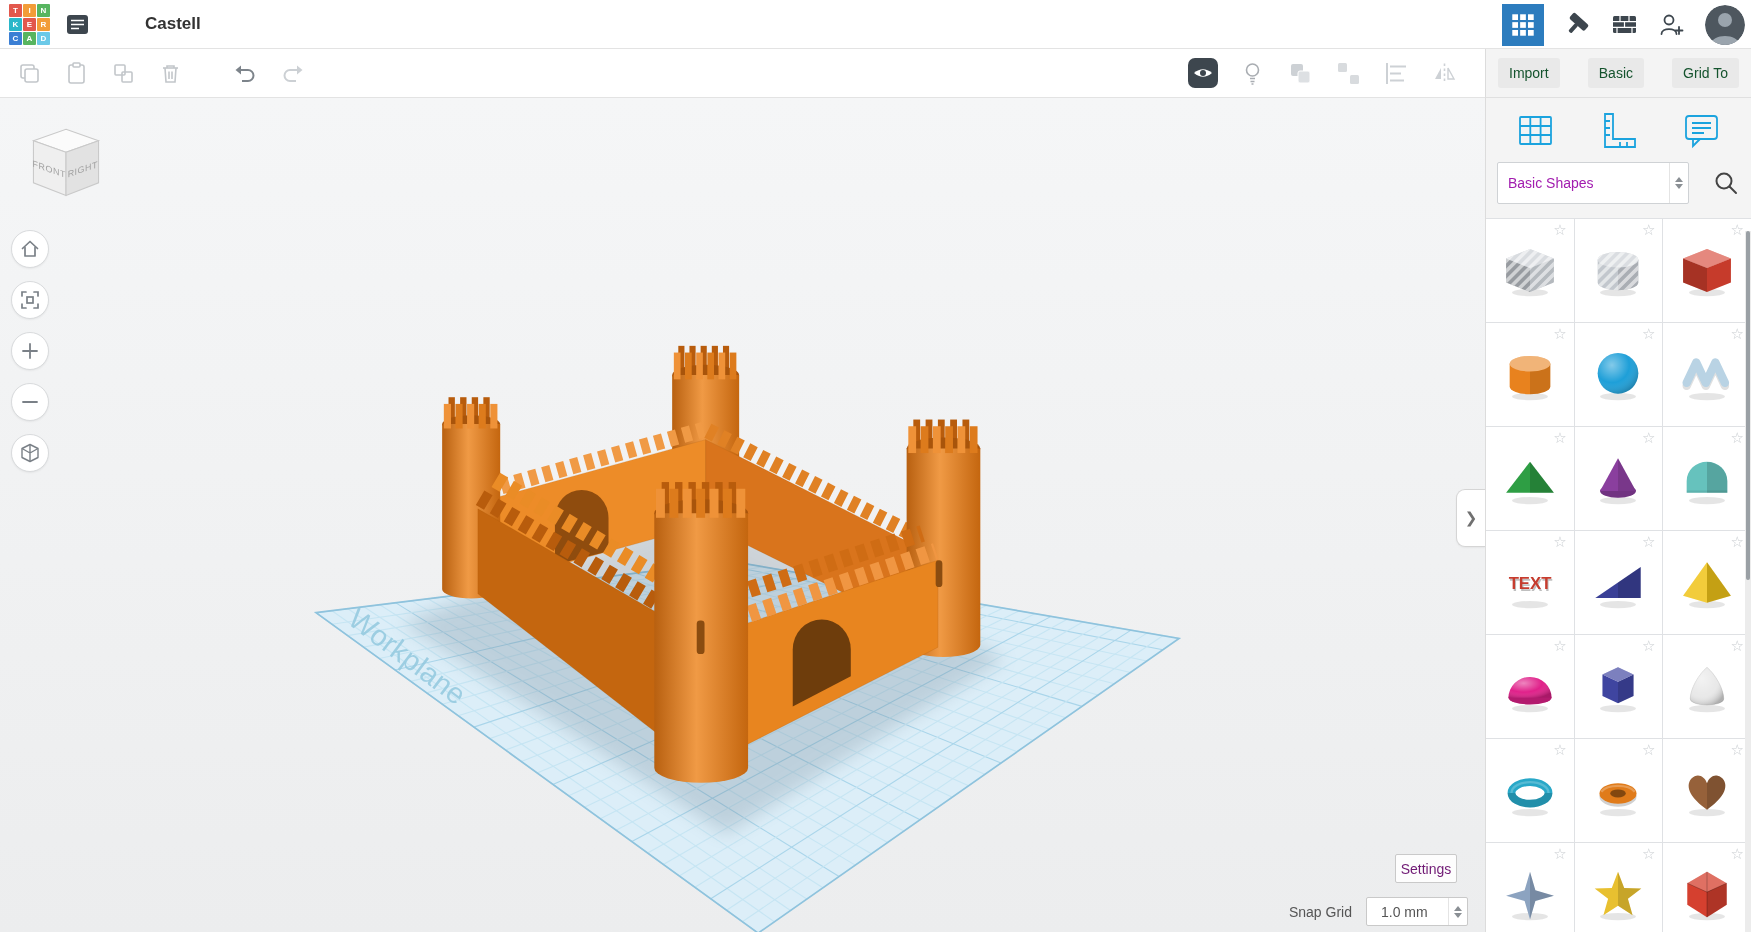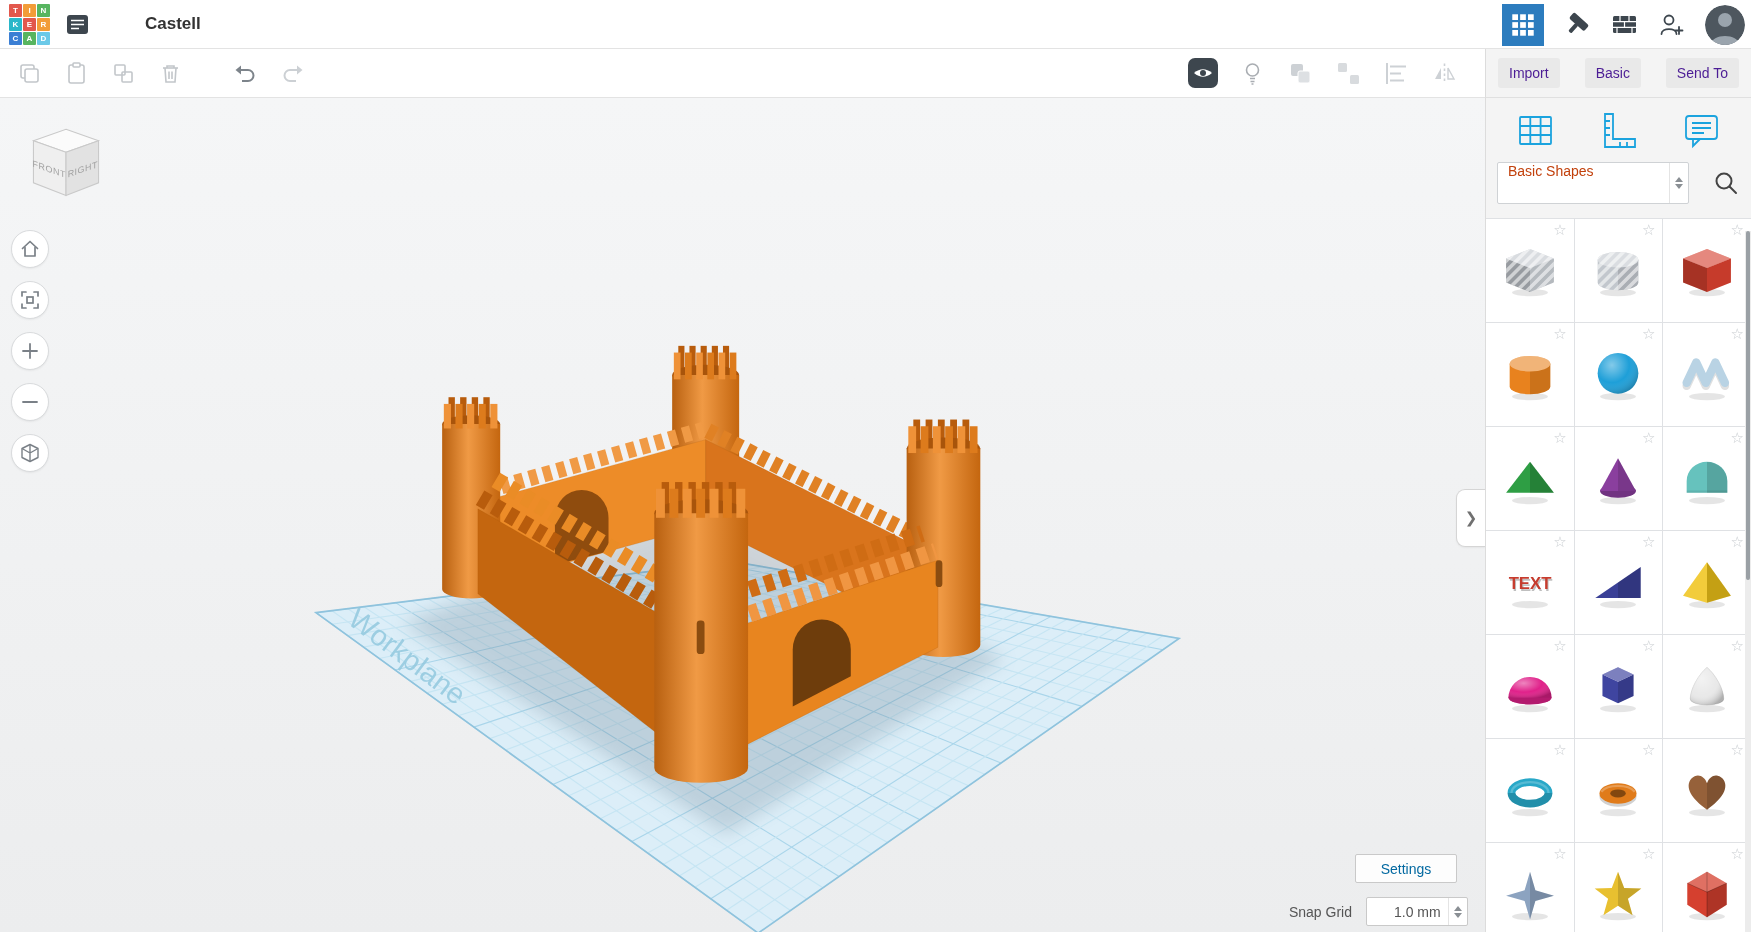--- a/index.html
+++ b/index.html
@@ -18,45 +18,45 @@
 .icon-btn{background:none;border:none;}
 .avatar{width:40px;height:40px;border-radius:50%;overflow:hidden;}
 
 
 .toolbar-row{height:49px;display:flex;}
 .tools{width:1485px;display:flex;align-items:center;background:#fff;border-bottom:1px solid #e3e3e3;padding-left:16px;gap:20px;}
 .tools .ibtn{background:none;border:none;}
 .sep{width:8px;}
 .view-tools{margin-left:auto;display:flex;align-items:center;gap:21px;margin-right:27px;}
 .panel-head{width:266px;background:#f4f4f4;border-bottom:1px solid #e0e0e0;border-left:1px solid #dcdcdc;display:flex;align-items:center;justify-content:space-between;padding:0 12px;}
-.ph-btn{background:#e9e9e9;border:none;border-radius:3px;padding:7px 11px;font-size:14px;color:#4c1d95;}
+.ph-btn{background:#e9e9e9;border:none;border-radius:3px;padding:7px 11px;font-size:14px;color:#14532d;}
 
 
 .main{display:flex;height:834px;}
 .viewport{width:1485px;position:relative;background:linear-gradient(#f5f6f7,#ecedee);overflow:hidden;}
 .scene{position:absolute;inset:0;width:100%;height:100%;}
 .viewcube{position:absolute;left:25px;top:26px;}
 .cubelabel{font-size:8.5px;fill:#a0a0a0;letter-spacing:.5px;}
 .nav-col{position:absolute;left:11px;top:132px;display:flex;flex-direction:column;gap:13px;}
 .nav-btn{width:38px;height:38px;border-radius:50%;background:#fff;border:1px solid #d9dbdd;box-shadow:0 1px 2px rgba(0,0,0,.06);display:flex;align-items:center;justify-content:center;}
 .collapse-tab{position:absolute;right:0;top:391px;width:29px;height:58px;background:#fff;border:1px solid #d5d5d5;border-right:none;border-radius:9px 0 0 9px;display:flex;align-items:center;justify-content:center;color:#707070;font-size:15px;box-shadow:0 1px 2px rgba(0,0,0,.05);}
-.settings-btn{position:absolute;right:28px;top:756px;width:102px;height:29px;background:#fdfdfd;border:1px solid #c9c9c9;border-radius:2px;font-size:14px;color:#0369a1;}
+.settings-btn{position:absolute;right:28px;top:756px;width:62px;height:29px;background:#fdfdfd;border:1px solid #c9c9c9;border-radius:2px;font-size:14px;color:#701a75;}
 .snap-row{position:absolute;right:17px;top:799px;display:flex;align-items:center;gap:14px;font-size:14px;color:#555;margin-left:46px;}
 .snap-select{width:102px;height:29px;background:#fff;border:1px solid #c9c9c9;border-radius:2px;display:flex;align-items:center;font-size:14px;color:#555;}
-.snap-select .lbl{flex:1;padding-left:27px;}
+.snap-select .lbl{flex:1;padding-left:14px;}
 .stepper{width:19px;align-self:stretch;border-left:1px solid #e4e4e4;display:flex;flex-direction:column;align-items:center;justify-content:center;}
 .tri-up{width:0;height:0;border-left:4px solid transparent;border-right:4px solid transparent;border-bottom:5px solid #8a8f94;margin:1px 0;}
 .tri-dn{width:0;height:0;border-left:4px solid transparent;border-right:4px solid transparent;border-top:5px solid #8a8f94;margin:1px 0;}
 
 
 .panel{width:266px;background:#f4f4f4;border-left:1px solid #dcdcdc;position:relative;overflow:hidden;}
 .panel-tabs{height:64px;display:flex;align-items:center;justify-content:space-around;padding:0 8px;}
 .tab-btn{background:none;border:none;}
 .panel-controls{display:flex;align-items:center;padding:0 0 14px 11px;}
-.select{width:192px;height:42px;background:#fff;border:1px solid #cfd2d5;border-radius:2px;display:flex;align-items:flex-start;font-size:14px;color:#c2410c;}
+.select{width:192px;height:42px;background:#fff;border:1px solid #cfd2d5;border-radius:2px;display:flex;align-items:center;font-size:14px;color:#a21caf;}
 .select .lbl{flex:1;padding-left:10px;}
 .search-btn{margin-left:auto;margin-right:12px;background:none;border:none;}
 .shapes-grid{display:grid;grid-template-columns:repeat(3,1fr);gap:1px;background:#dfe1e4;border-top:1px solid #dfe1e4;}
 .tile{background:#fff;height:103px;position:relative;display:flex;align-items:center;justify-content:center;}
 .tile .star{position:absolute;top:3px;right:7px;color:#c9cdd1;font-size:15px;line-height:15px;}
 .tile svg{width:58px;height:55px;}
 .scrollbar{position:absolute;top:133px;right:0;width:6px;height:701px;background:#ececec;}
 .thumb{position:absolute;top:0;right:1px;width:4px;height:349px;background:#9aa0a5;border-radius:2px;}
 </style>
 </head>
@@ -225,21 +225,21 @@
             <path d="M13.5,3.5 v20" stroke="#cdd1d5" stroke-width="1.6" stroke-dasharray="2.5 2.5"></path>
             <path d="M10,8 L4,19 h6 Z" fill="#cdd1d5"></path>
             <path d="M17,8 L23,19 h-6 Z" fill="none" stroke="#cdd1d5" stroke-width="1.4"></path>
           </svg>
       </button>
     </div>
   </div>
   <div class="panel-head">
     <button class="ph-btn">Import</button>
     <button class="ph-btn">Basic</button>
-    <button class="ph-btn">Send To</button>
+    <button class="ph-btn">Grid To</button>
   </div>
 </div>
 
 <div class="main">
 
   <div class="viewport">
     <svg class="scene" viewBox="0 0 1330 747" preserveAspectRatio="none">
       <defs>
         <linearGradient id="gTow" x1="0" y1="0" x2="1" y2="0">
           <stop offset="0" stop-color="#b86010"></stop>

